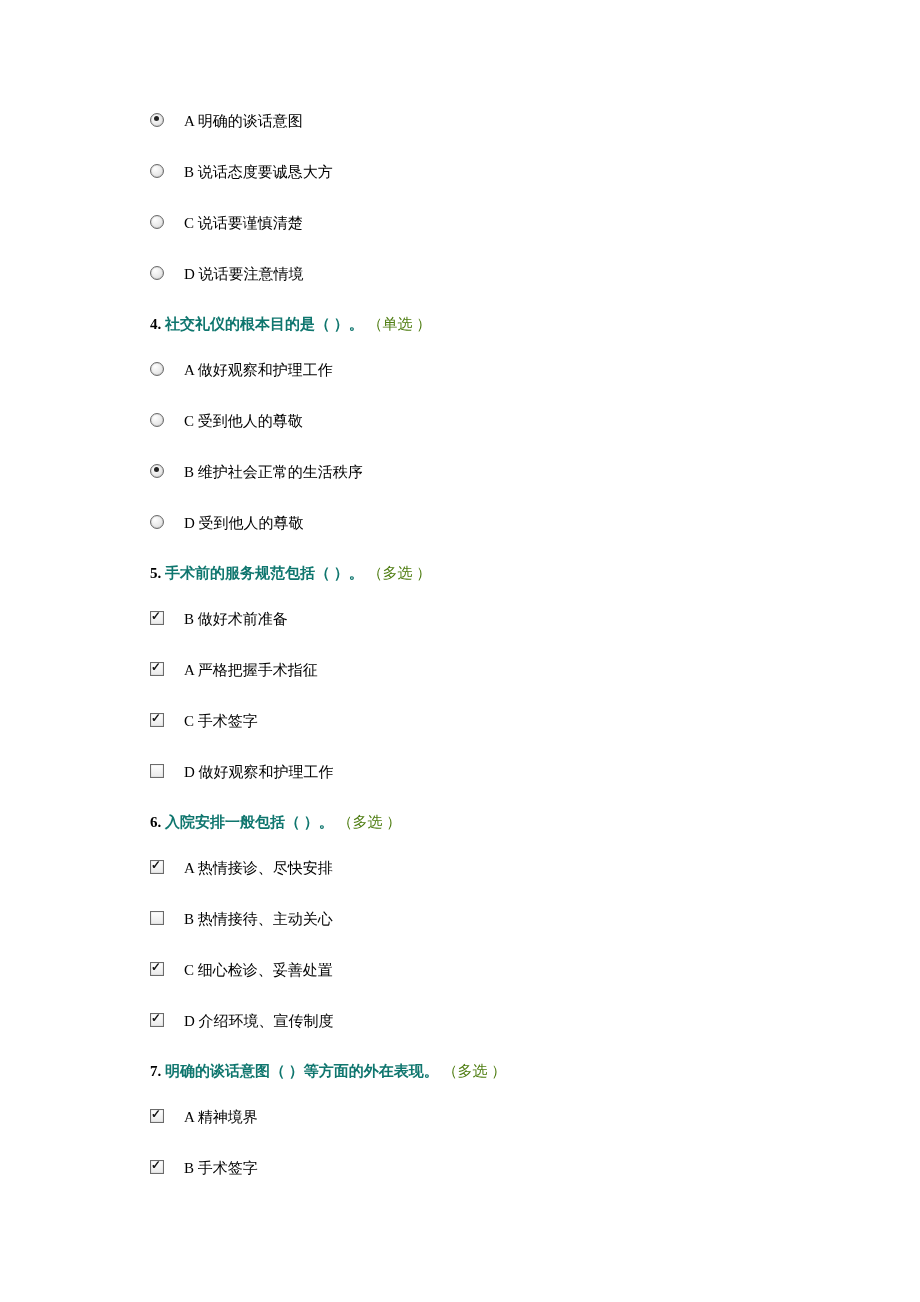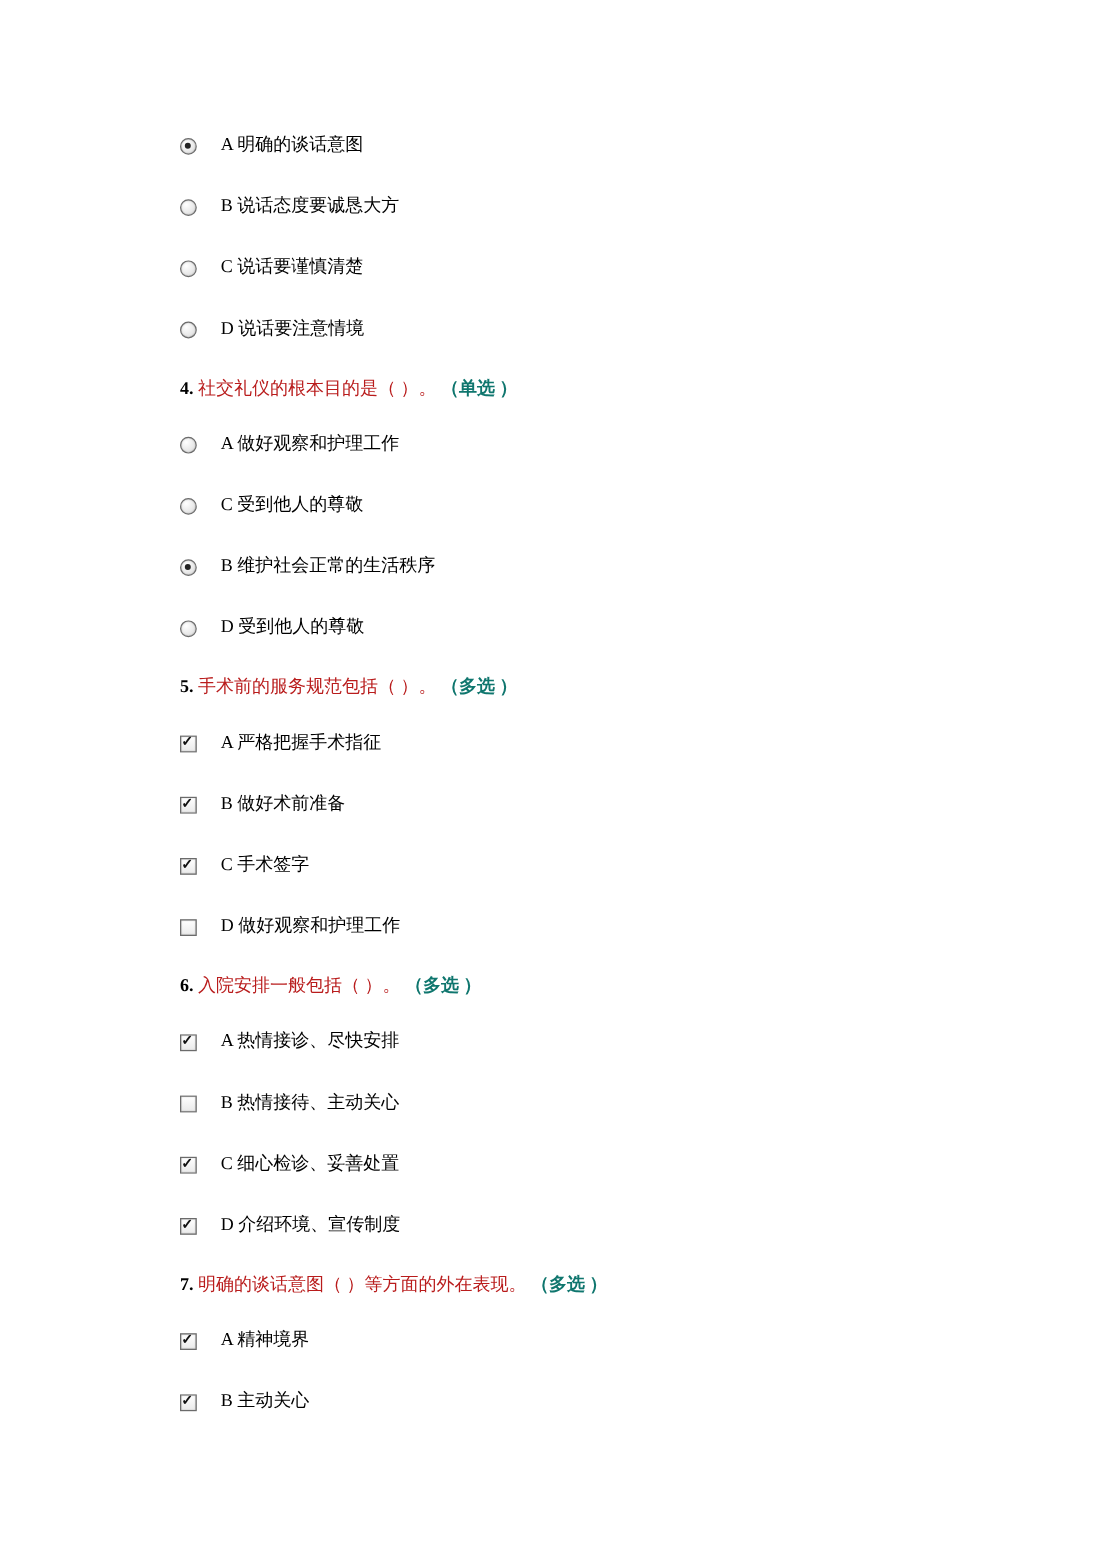--- a/index.html
+++ b/index.html
@@ -10,21 +10,21 @@
   }
   body {
     font-family: "SimSun", "宋体", serif;
     font-size: 15px;
     color: #000000;
     padding: 110px 0 60px 150px;
     box-sizing: border-box;
   }
   .option-row {
     display: flex;
-    align-items: flex-end;
+    align-items: center;
     margin-bottom: 32px;
   }
   .input-wrap {
     width: 14px;
     height: 14px;
     margin-right: 20px;
     display: inline-flex;
     align-items: center;
     justify-content: center;
   }
@@ -73,26 +73,26 @@
   .question-line {
     margin: 0 0 24px 0;
     line-height: 1.4;
     font-weight: bold;
   }
   .q-num {
     color: #000000;
     font-weight: bold;
   }
   .q-text {
-    color: #b91c1c;
+    color: #0f766e;
+    font-weight: bold;
+  }
+  .q-type {
+    color: #4d7c0f;
     font-weight: normal;
-  }
-  .q-type {
-    color: #0f766e;
-    font-weight: bold;
   }
 </style>
 </head>
 <body>
 
 <div id="root">
     <div class="option-row">
       <span class="input-wrap">
         <span class="radio checked"></span>
       </span>
@@ -139,32 +139,32 @@
       <span class="input-wrap">
         <span class="radio"></span>
       </span>
       <span class="option-label">D 受到他人的尊敬</span>
     </div>
     <div class="question-line"><span class="q-num">5.</span> <span class="q-text">手术前的服务规范包括（ ）。</span> <span class="q-type">（多选 ）</span></div>
     <div class="option-row">
       <span class="input-wrap">
         <span class="checkbox checked"></span>
       </span>
+      <span class="option-label">B 做好术前准备</span>
+    </div>
+    <div class="option-row">
+      <span class="input-wrap">
+        <span class="checkbox checked"></span>
+      </span>
       <span class="option-label">A 严格把握手术指征</span>
     </div>
     <div class="option-row">
       <span class="input-wrap">
         <span class="checkbox checked"></span>
       </span>
-      <span class="option-label">B 做好术前准备</span>
-    </div>
-    <div class="option-row">
-      <span class="input-wrap">
-        <span class="checkbox checked"></span>
-      </span>
       <span class="option-label">C 手术签字</span>
     </div>
     <div class="option-row">
       <span class="input-wrap">
         <span class="checkbox"></span>
       </span>
       <span class="option-label">D 做好观察和护理工作</span>
     </div>
     <div class="question-line"><span class="q-num">6.</span> <span class="q-text">入院安排一般包括（ ）。</span> <span class="q-type">（多选 ）</span></div>
     <div class="option-row">
@@ -195,15 +195,15 @@
     <div class="option-row">
       <span class="input-wrap">
         <span class="checkbox checked"></span>
       </span>
       <span class="option-label">A 精神境界</span>
     </div>
     <div class="option-row">
       <span class="input-wrap">
         <span class="checkbox checked"></span>
       </span>
-      <span class="option-label">B 主动关心</span>
+      <span class="option-label">B 手术签字</span>
     </div>
   </div>
 
 </body></html>

